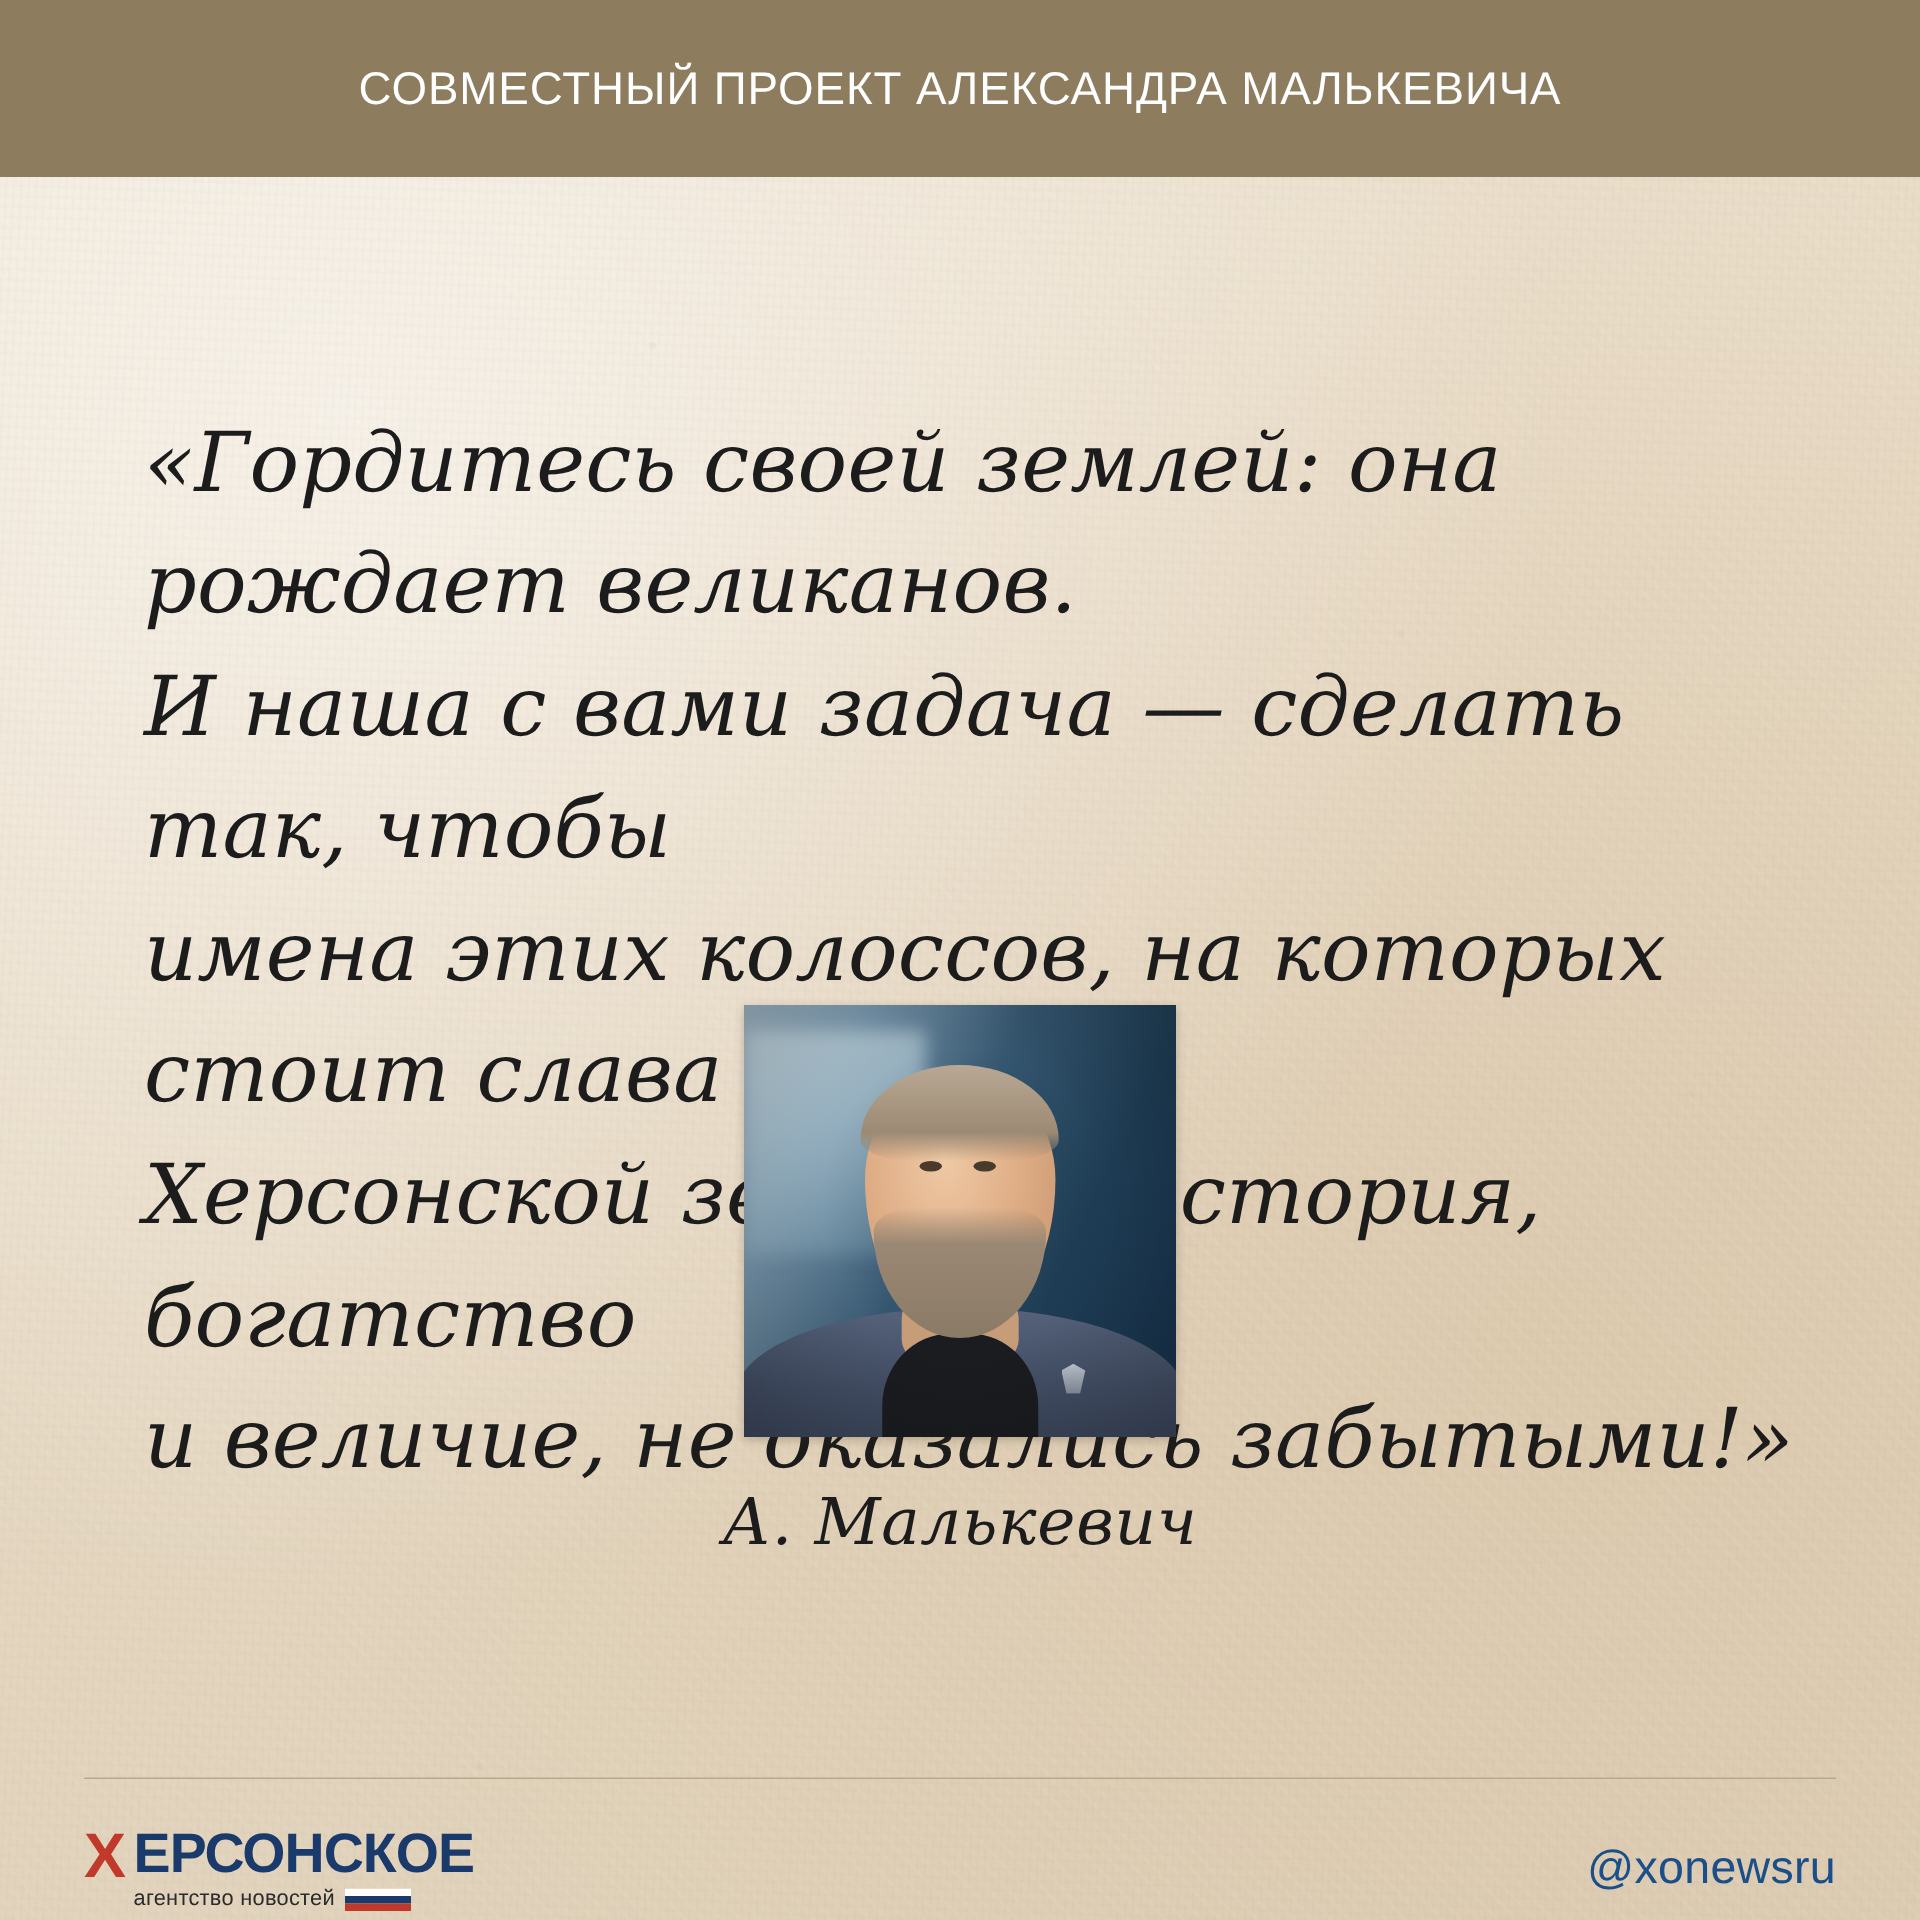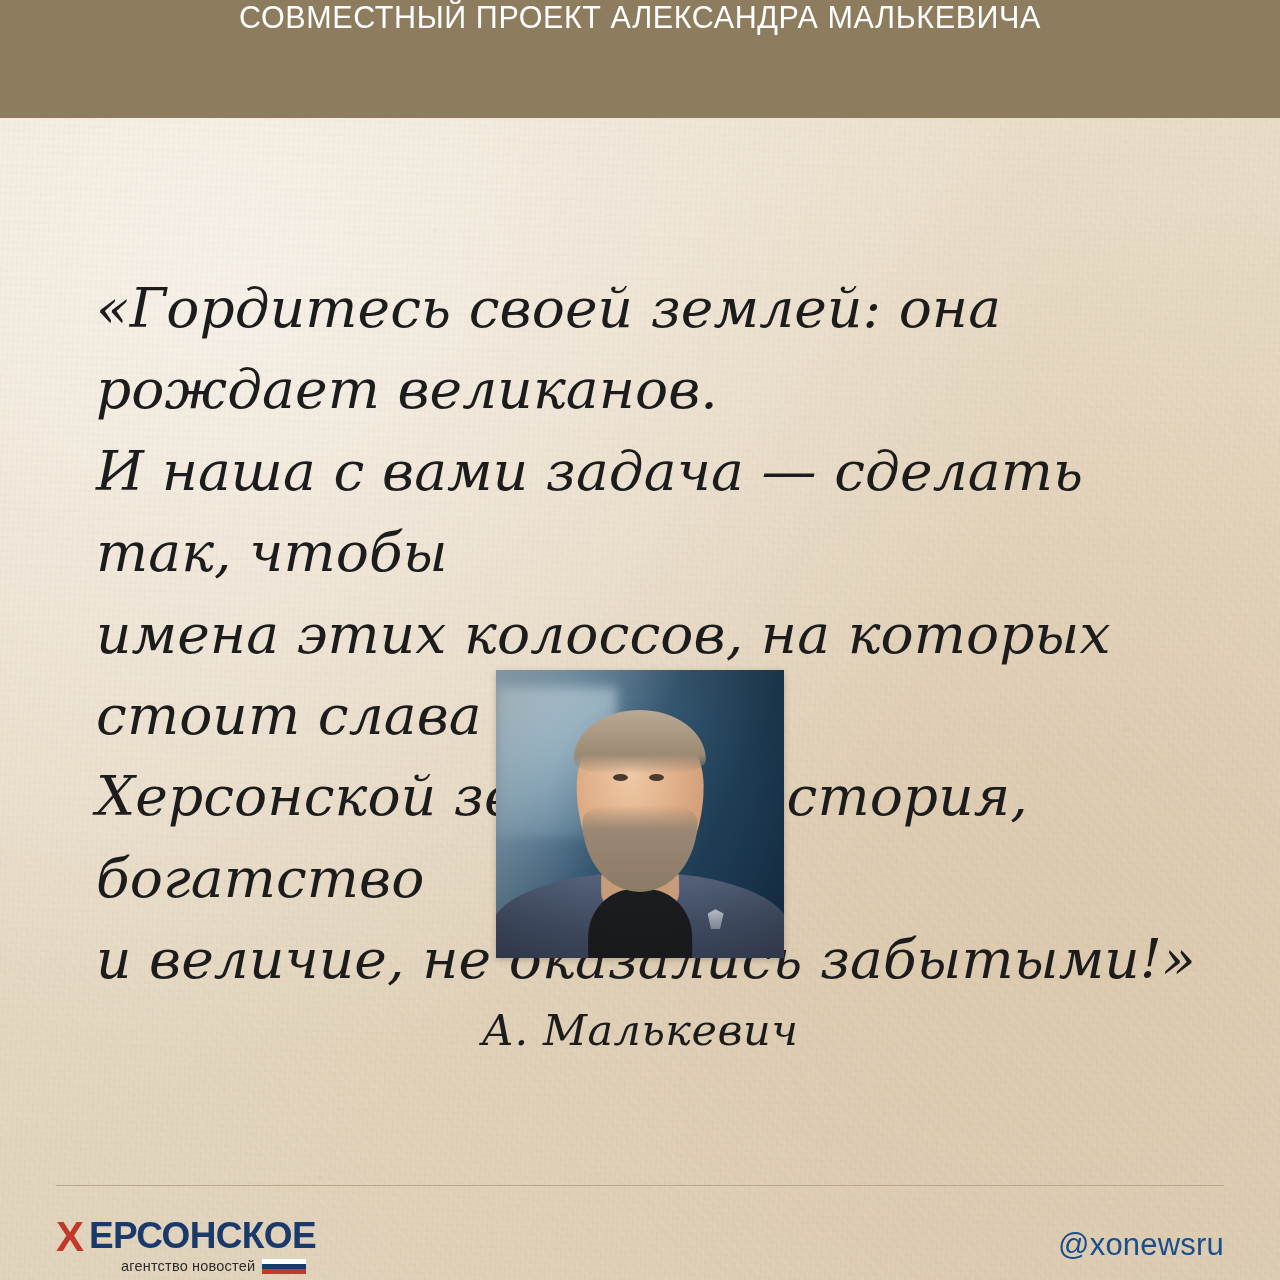--- a/index.html
+++ b/index.html
@@ -53,21 +53,21 @@
 
   
   .banner {
     position: relative;
     z-index: 3;
     height: 118px;
     background: #8d7c5d;
     display: flex;
     flex-direction: column;
     align-items: center;
-    justify-content: space-between;
+    justify-content: center;
     gap: 4px;
   }
   .banner-line {
     color: #ffffff;
     font-size: 30.5px;
     letter-spacing: 0.6px;
     font-weight: 400;
     text-transform: uppercase;
     line-height: 1.12;
     text-align: center;
@@ -204,21 +204,21 @@
     background: linear-gradient(180deg,#cfd6dd,#8e99a5);
     clip-path: polygon(50% 0, 100% 22%, 78% 100%, 22% 100%, 0 22%);
     opacity: .9;
   }
   .ph-vig {
     position: absolute; inset: 0;
     background: radial-gradient(ellipse at 50% 45%, rgba(0,0,0,0) 45%, rgba(0,0,0,.22) 100%);
   }
 
   .signature {
-    margin-top: 47px;
+    margin-top: 32px;
     font-family: "DejaVu Serif", "Liberation Serif", serif;
     font-style: italic;
     font-size: 43px;
     color: #1c1c1c;
     letter-spacing: .5px;
   }
 
   
   .rule {
     position: absolute;
@@ -262,21 +262,20 @@
     font-weight: 700;
     color: #1a3a6b;
     letter-spacing: -0.6px;
     line-height: 1;
   }
   .logo-sub-row {
     display: flex;
     align-items: center;
     gap: 7px;
     margin-top: 5px;
-    margin-left: 32px;
   }
   .logo-sub {
     font-size: 14.5px;
     color: #2b2b2b;
     letter-spacing: .2px;
     white-space: nowrap;
   }
   .flag {
     display: flex;
     flex-direction: column;

